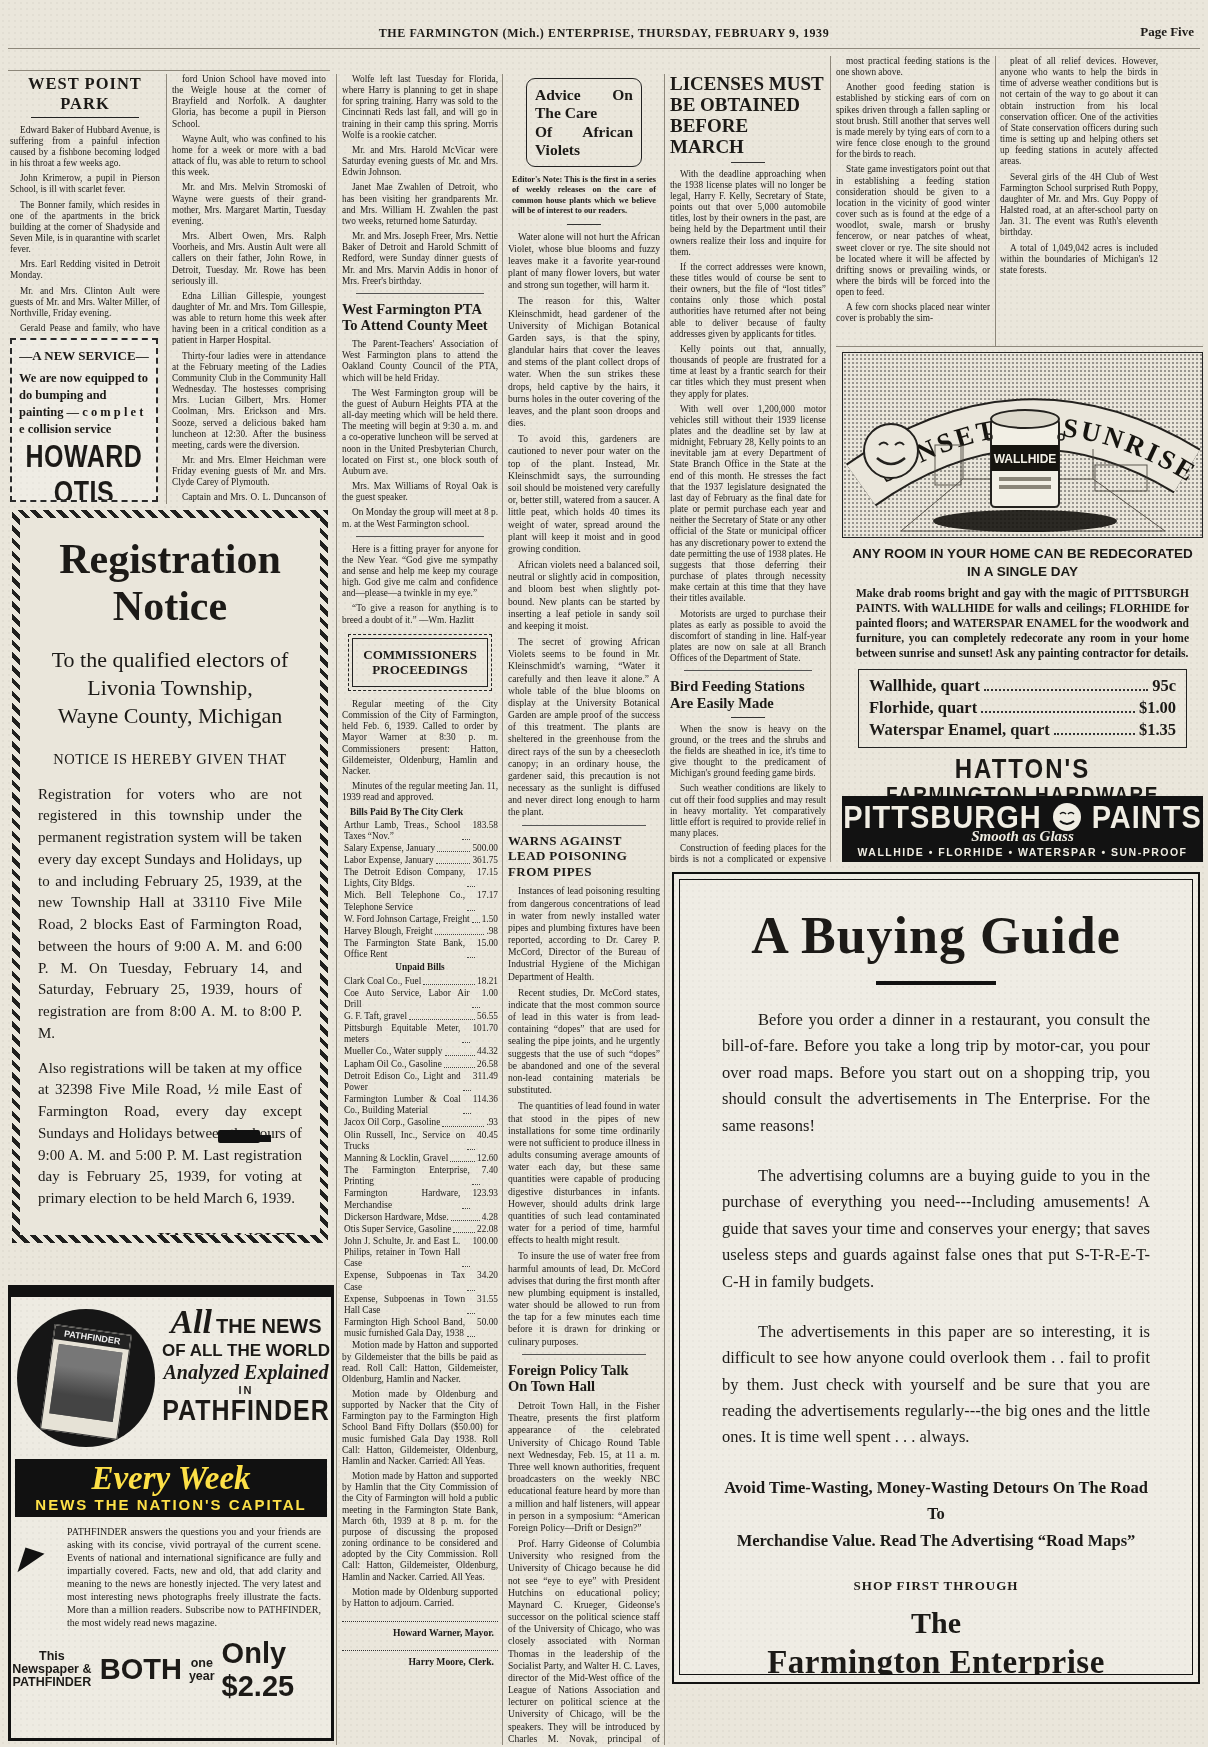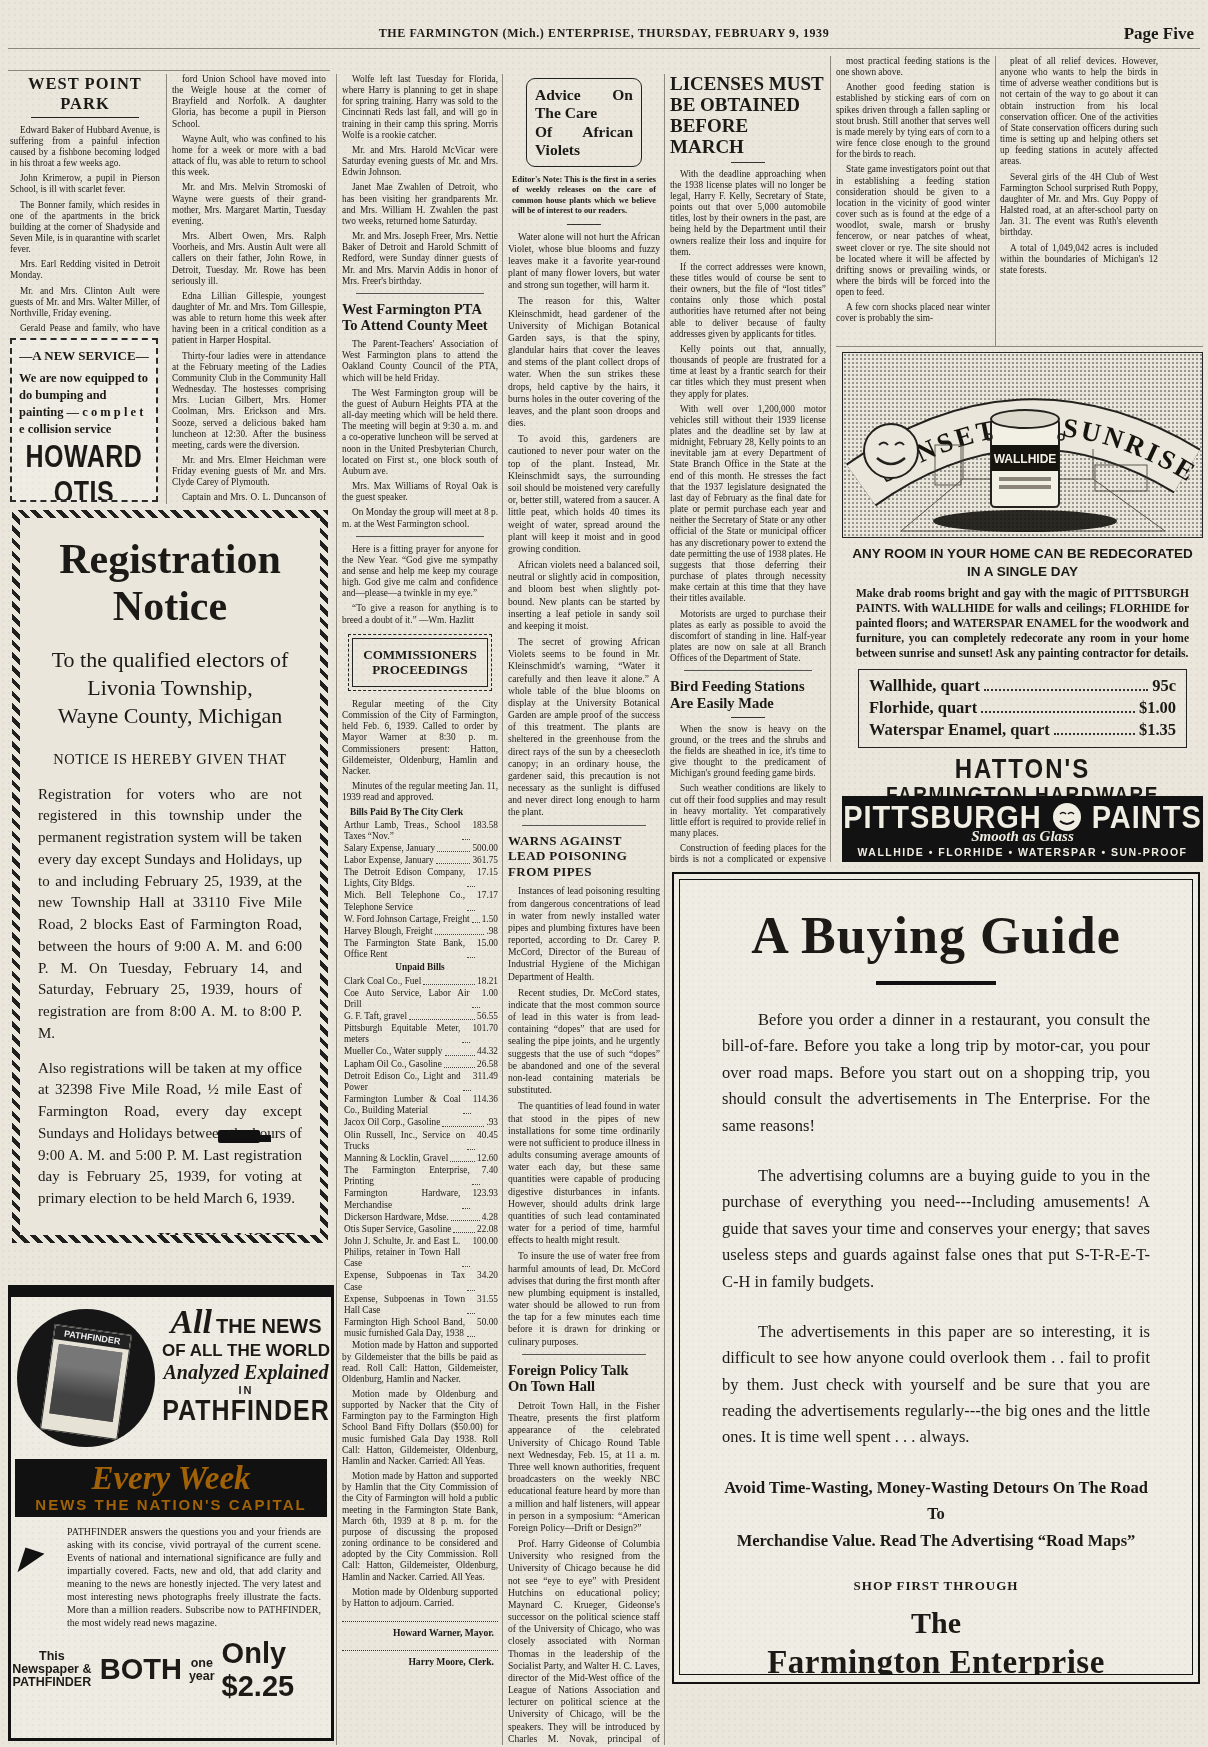--- a/index.html
+++ b/index.html
@@ -5,21 +5,21 @@
   html,body{margin:0;padding:0;background:#c8c4b8;}
   .page{position:relative;width:1208px;height:1747px;margin:0 auto;background:#eae6db;
         background-image:radial-gradient(rgba(0,0,0,.035) 1px,transparent 1px);background-size:6px 6px;
         font-family:"Liberation Serif",serif;color:#1c1a17;overflow:hidden;}
   .abs{position:absolute;}
   .vrule{position:absolute;width:1px;background:#8d877a;}
   .hrule{position:absolute;height:1px;background:#8d877a;}
 
   
   #masthead{left:0;right:0;top:26px;text-align:center;font-weight:bold;font-size:12px;letter-spacing:.6px;}
-  #page-label{right:14px;top:24px;font-weight:bold;font-size:17px;}
+  #page-label{right:14px;top:24px;font-weight:bold;font-size:13px;}
 
   
   .ncol{font-size:9.3px;line-height:1.2;text-align:justify;overflow:hidden;}
   .ncol p{margin:0 0 4px;text-indent:10px;}
   .sep{border-top:1px solid #555;margin:6px 14px 7px;}
   .dinkus{width:34px;border-top:1px solid #333;margin:4px auto 6px;}
 
   #col1{left:10px;top:74px;width:150px;height:258px;}
   .wpp-head{font-size:16.5px;font-weight:bold;text-align:center;letter-spacing:1px;white-space:pre-line;}
   .headline-rule{width:72%;border-top:1.5px solid #222;margin:3px auto 7px;}
@@ -53,21 +53,21 @@
   .pf-mag{position:absolute;left:30px;top:20px;width:76px;height:104px;background:#e6e2d6;border:1px solid #333;transform:rotate(8deg);overflow:hidden;}
   .pf-mag-title{font-family:"Liberation Sans",sans-serif;font-size:9px;font-weight:bold;text-align:center;background:#222;color:#eee;padding:2px 0;}
   .pf-mag-photo{margin:4px 6px;height:70px;background:#555;background-image:linear-gradient(#777 30%,#444 70%);}
   .pf-head{position:absolute;left:150px;top:6px;width:170px;text-align:center;}
   .pf-all{font-style:italic;font-weight:bold;font-size:34px;display:inline-block;margin-right:4px;}
   .pf-news{font-family:"Liberation Sans",sans-serif;font-weight:bold;font-size:20px;display:inline-block;}
   .pf-world{font-family:"Liberation Sans",sans-serif;font-weight:bold;font-size:17px;}
   .pf-analyzed{font-style:italic;font-weight:bold;font-size:20px;}
   .pf-in{font-family:"Liberation Sans",sans-serif;font-weight:bold;font-size:11px;letter-spacing:2px;}
   .pf-name{font-family:"Liberation Sans",sans-serif;font-weight:bold;font-size:25px;letter-spacing:1px;transform:scaleY(1.15);}
-  .pf-band{position:relative;margin:2px 4px 0;background:#111;color:#a16207;text-align:center;padding:2px 0 4px;}
+  .pf-band{position:relative;margin:2px 4px 0;background:#111;color:#fde047;text-align:center;padding:2px 0 4px;}
   .pf-band-script{font-style:italic;font-weight:bold;font-size:33px;line-height:1.05;}
   .pf-band-caps{font-family:"Liberation Sans",sans-serif;font-weight:bold;font-size:15px;letter-spacing:2px;}
   .pf-body{position:relative;margin:8px 10px 0 56px;font-size:10px;line-height:1.3;text-align:justify;}
   .pf-arrow{position:absolute;left:10px;top:262px;width:0;height:0;border-top:26px solid #111;border-right:20px solid transparent;transform:rotate(18deg);}
   .pf-offer{display:flex;align-items:center;justify-content:center;gap:7px;margin-top:8px;}
   .pf-offer-stack{font-family:"Liberation Sans",sans-serif;font-weight:bold;font-size:12.5px;line-height:1.05;text-align:center;white-space:pre-line;}
   .pf-offer-big{font-family:"Liberation Sans",sans-serif;font-weight:bold;font-size:29px;}
 
   #col3{left:342px;top:74px;width:156px;height:1671px;}
   .sub-head{font-size:14.5px;font-weight:bold;text-align:left;line-height:1.15;white-space:pre-line;margin:2px 0 5px;}

